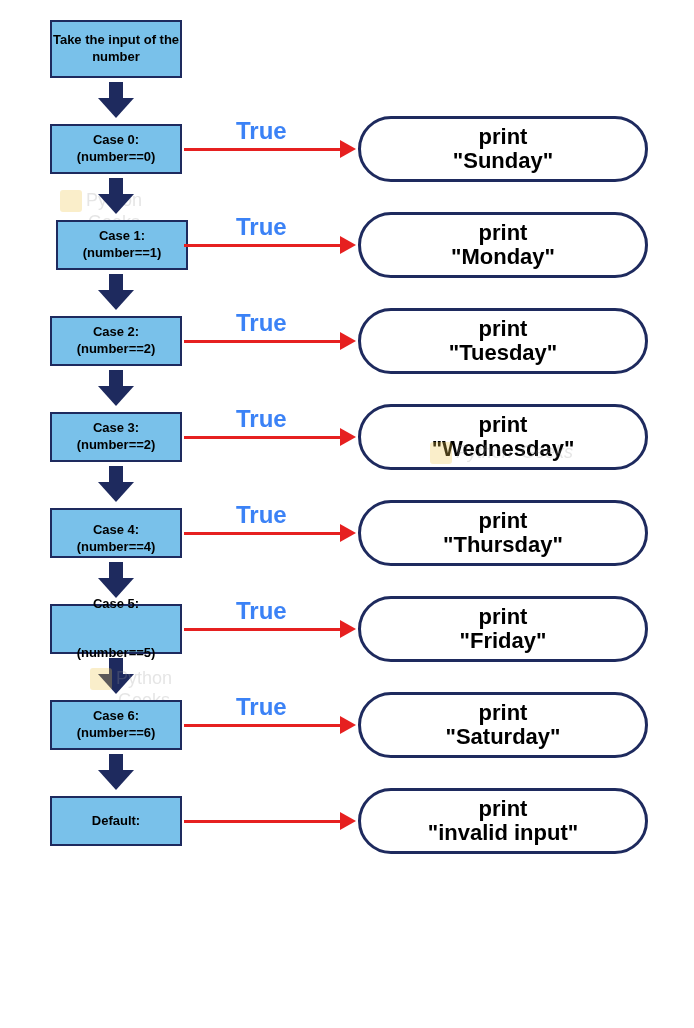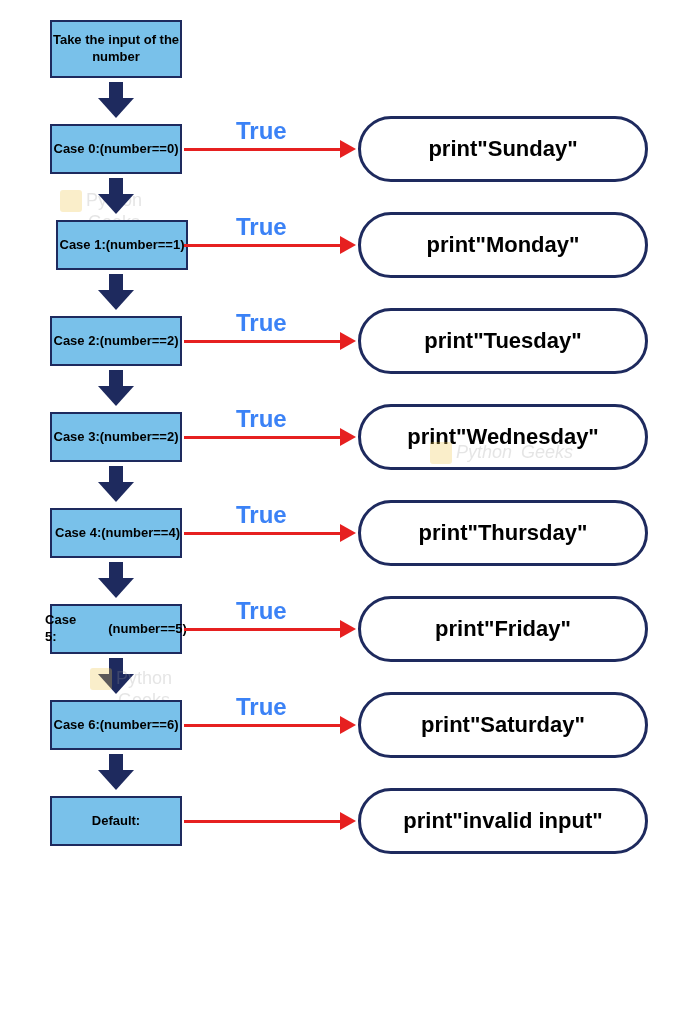--- a/index.html
+++ b/index.html
@@ -32,37 +32,37 @@
     color: #000;
     line-height: 1.3;
   }
   .case-box {
     position: absolute;
     width: 132px;
     height: 50px;
     background: #79c1ea;
     border: 2.5px solid #1e2a5e;
     display: flex;
-    flex-direction: row;
+    flex-direction: column;
     align-items: center;
     justify-content: center;
     font-size: 13px;
     font-weight: bold;
     color: #000;
     line-height: 1.3;
   }
   .output-box {
     position: absolute;
     width: 290px;
     height: 66px;
     background: #ffffff;
     border: 3px solid #1e2a5e;
     border-radius: 33px;
     display: flex;
-    flex-direction: row;
+    flex-direction: column;
     align-items: center;
     justify-content: center;
     font-size: 22px;
     font-weight: bold;
     color: #000;
     line-height: 1.1;
   }
   .down-arrow {
     position: absolute;
     width: 0;

